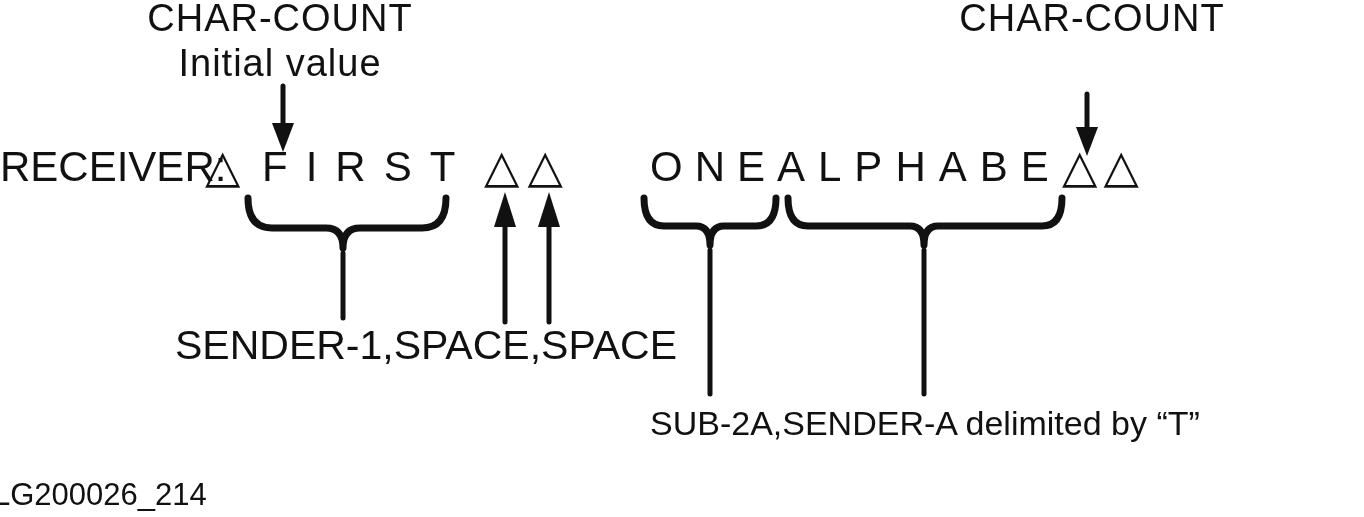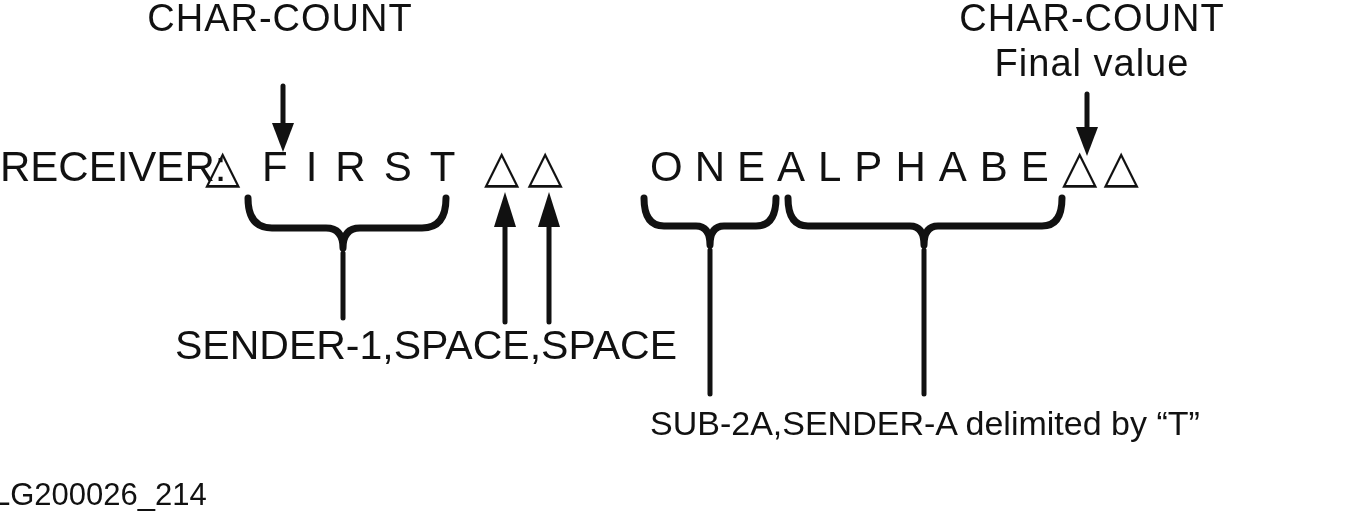--- a/index.html
+++ b/index.html
@@ -56,25 +56,25 @@
   }
   #svg-overlay polygon { fill: #111111; stroke: none; }
 </style>
 </head>
 <body>
 
 <div id="canvas">
 
   <div class="abs toplabel" style="left:120px; top:-4px; width:320px;">
     <div>CHAR-COUNT</div>
+    <div>Initial value</div>
   </div>
 
   <div class="abs toplabel" style="left:932px; top:-4px; width:320px;">
     <div>CHAR-COUNT</div>
-    <div>Final value</div>
   </div>
 
   <div>
     <span class="seg" style="left:0px;">RECEIVER:</span>
     <span class="seg delta" style="left:205px;">△</span>
     <span class="seg" style="left:262px; letter-spacing:18px;">FIRST</span>
     <span class="seg delta" style="left:484px;">△△</span>
     <span class="seg" style="left:650px; letter-spacing:12px;text-align:right;">ONE</span>
     <span class="seg" style="left:777px; letter-spacing:13px;">ALPHABE</span>
     <span class="seg delta" style="left:1062px; letter-spacing:6px;">△△</span>

